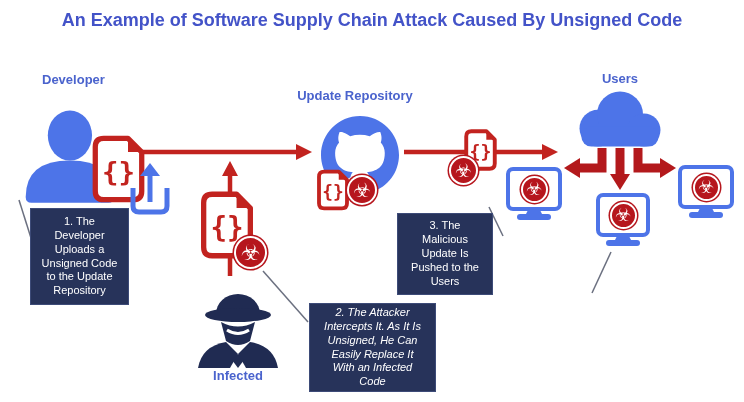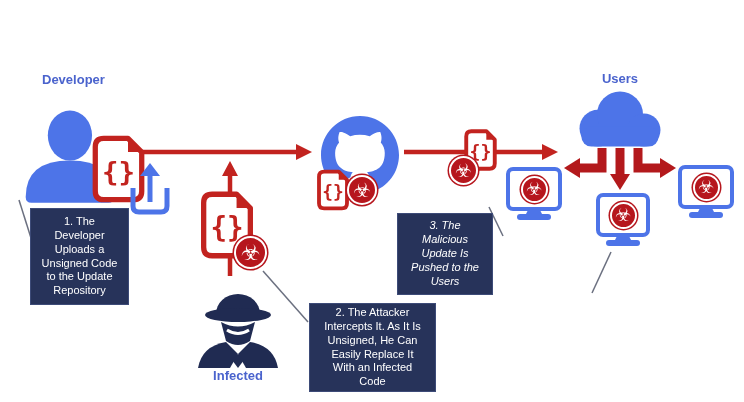--- a/index.html
+++ b/index.html
@@ -44,22 +44,24 @@
   }
   .monitor .bio{position:static;}
   svg{display:block;}
   .brace-text{font-family:"DejaVu Sans Mono",monospace;font-weight:bold;}
 </style>
 </head>
 <body>
 
 <div class="canvas">
 
+  <div class="title">An Example of Software Supply Chain Attack Caused By Unsigned Code</div>
 
   <div class="node-label" style="left:42px;top:72px;">Developer</div>
+  <div class="node-label" style="left:280px;top:88px;width:150px;text-align:center;">Update Repository</div>
   <div class="node-label" style="left:574px;top:71px;width:92px;text-align:center;">Users</div>
   <div class="node-label" style="left:192px;top:368px;width:92px;text-align:center;">Infected</div>
 
   <svg class="abs" style="left:0;top:0;" width="744" height="402">
     <line x1="19" y1="200" x2="31" y2="238" style="stroke:var(--leader-grey);stroke-width:1.5;"></line>
     <line x1="263" y1="271" x2="308" y2="322" style="stroke:var(--leader-grey);stroke-width:1.5;"></line>
     <line x1="489" y1="207" x2="503" y2="236" style="stroke:var(--leader-grey);stroke-width:1.5;"></line>
     <line x1="611" y1="252" x2="592" y2="293" style="stroke:var(--leader-grey);stroke-width:1.5;"></line>
   </svg>
 
@@ -173,25 +175,25 @@
     <path d="M86 78 Q82 56 58 52 L46 64 L54 78 Z" style="fill:var(--spy-navy);"></path>
     <path d="M46 64 L52 70 L46 78 L40 70 Z" style="fill:var(--spy-navy);"></path>
   </svg>
 
   <div class="step-box" style="left:30px;top:208px;width:99px;height:97px;">1. The
 Developer
 Uploads a
 Unsigned Code
 to the Update
 Repository</div>
-  <div class="step-box" style="left:309px;top:303px;width:127px;height:89px;">2. The Attacker
+  <div class="step-box" style="left:309px;top:303px;width:127px;height:89px;font-style:italic;">2. The Attacker
 Intercepts It. As It Is
 Unsigned, He Can
 Easily Replace It
 With an Infected
 Code</div>
-  <div class="step-box" style="left:397px;top:213px;width:96px;height:82px;font-style:italic;">3. The
+  <div class="step-box" style="left:397px;top:213px;width:96px;height:82px;">3. The
 Malicious
 Update Is
 Pushed to the
 Users</div>
 
 </div>
 
 </body></html>

